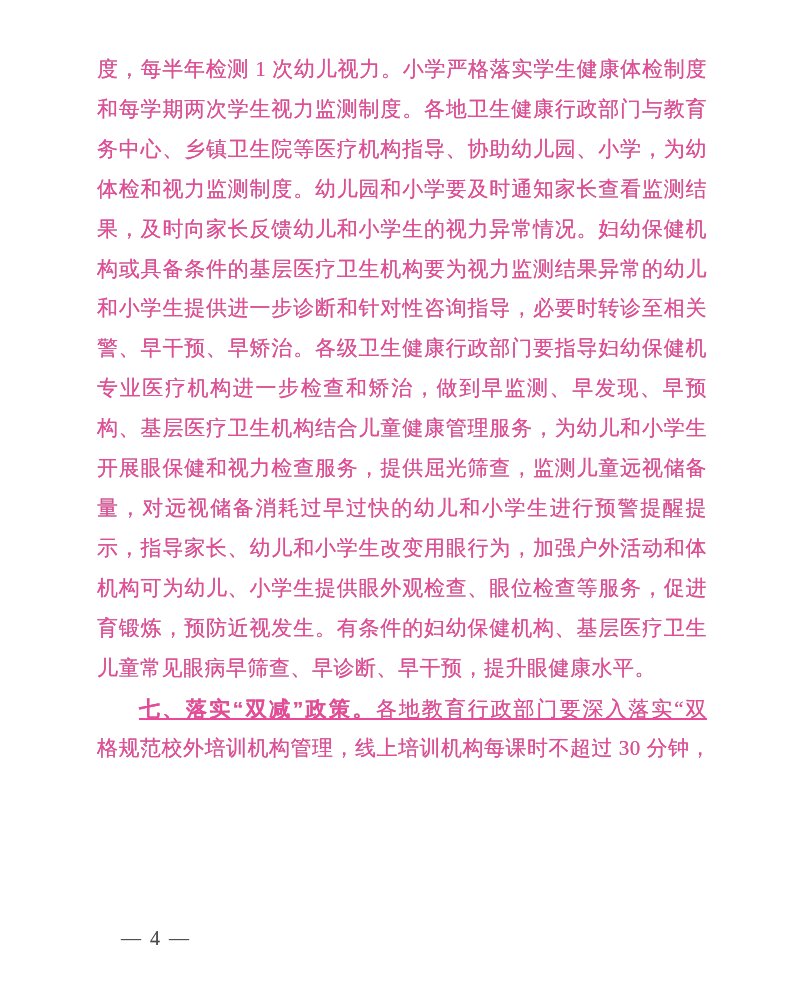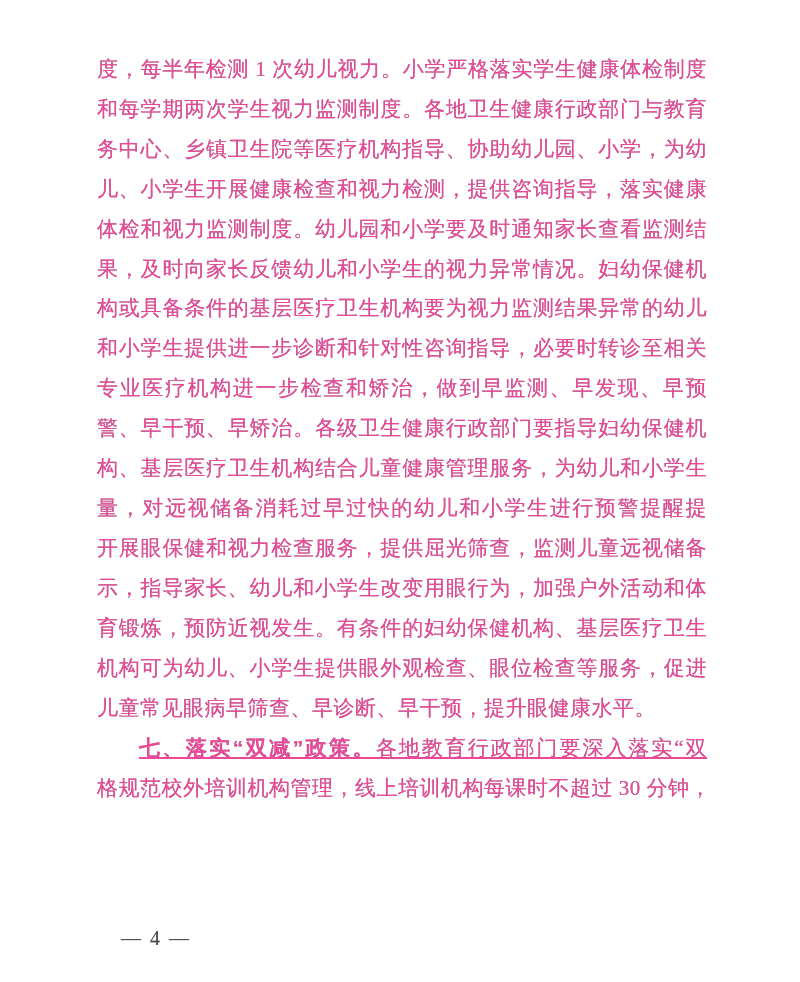--- a/index.html
+++ b/index.html
@@ -57,33 +57,32 @@
   }
 </style>
 </head>
 <body>
 
 <div class="page">
   <div class="content">
     <div class="line">度，每半年检测 1 次幼儿视力。小学严格落实学生健康体检制度</div>
     <div class="line">和每学期两次学生视力监测制度。各地卫生健康行政部门与教育</div>
     <div class="line">务中心、乡镇卫生院等医疗机构指导、协助幼儿园、小学，为幼</div>
-    <div class="line">儿、小学生开展健康检查和视力检测，提供咨询指导，落实健康</div>
     <div class="line">体检和视力监测制度。幼儿园和小学要及时通知家长查看监测结</div>
     <div class="line">果，及时向家长反馈幼儿和小学生的视力异常情况。妇幼保健机</div>
     <div class="line">构或具备条件的基层医疗卫生机构要为视力监测结果异常的幼儿</div>
     <div class="line">和小学生提供进一步诊断和针对性咨询指导，必要时转诊至相关</div>
+    <div class="line">警、早干预、早矫治。各级卫生健康行政部门要指导妇幼保健机</div>
     <div class="line">专业医疗机构进一步检查和矫治，做到早监测、早发现、早预</div>
-    <div class="line">警、早干预、早矫治。各级卫生健康行政部门要指导妇幼保健机</div>
     <div class="line">构、基层医疗卫生机构结合儿童健康管理服务，为幼儿和小学生</div>
+    <div class="line">开展眼保健和视力检查服务，提供屈光筛查，监测儿童远视储备</div>
     <div class="line">量，对远视储备消耗过早过快的幼儿和小学生进行预警提醒提</div>
-    <div class="line">开展眼保健和视力检查服务，提供屈光筛查，监测儿童远视储备</div>
     <div class="line">示，指导家长、幼儿和小学生改变用眼行为，加强户外活动和体</div>
+    <div class="line">机构可为幼儿、小学生提供眼外观检查、眼位检查等服务，促进</div>
     <div class="line">育锻炼，预防近视发生。有条件的妇幼保健机构、基层医疗卫生</div>
-    <div class="line">机构可为幼儿、小学生提供眼外观检查、眼位检查等服务，促进</div>
     <div class="line last-of-para">儿童常见眼病早筛查、早诊断、早干预，提升眼健康水平。</div>
     <div class="line indent">
       <span class="bold-lead">七、落实“双减”政策。</span><span>各地教育行政部门要深入落实“双</span>
     </div>
     <div class="line">格规范校外培训机构管理，线上培训机构每课时不超过 30 分钟，</div>
   </div>
   <div class="page-number">— 4 —</div>
 </div>
 
 </body></html>

